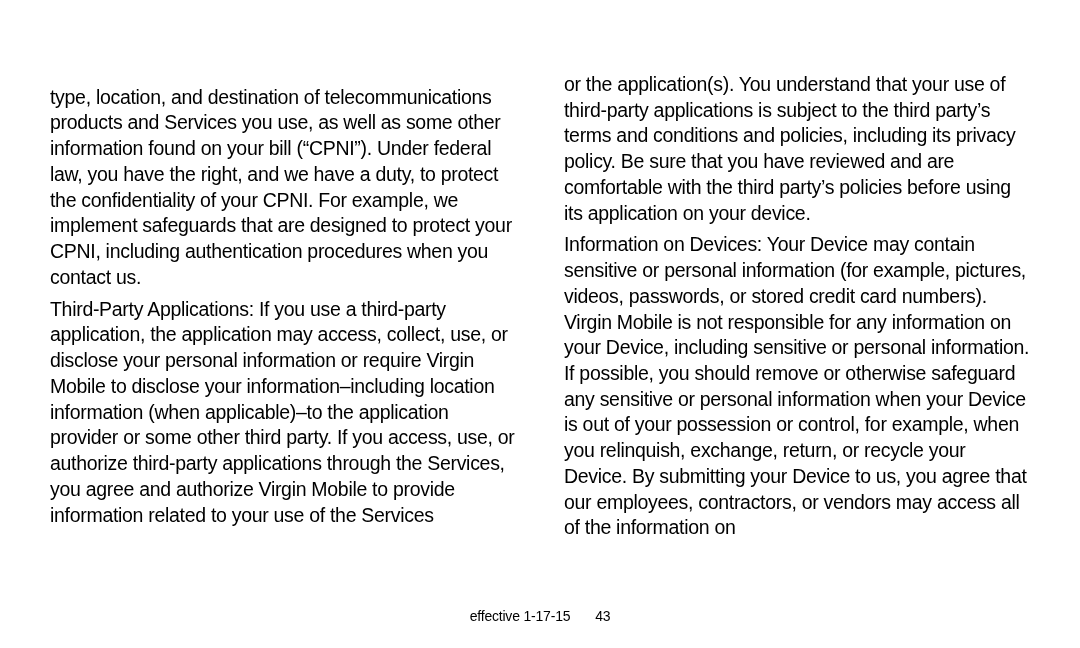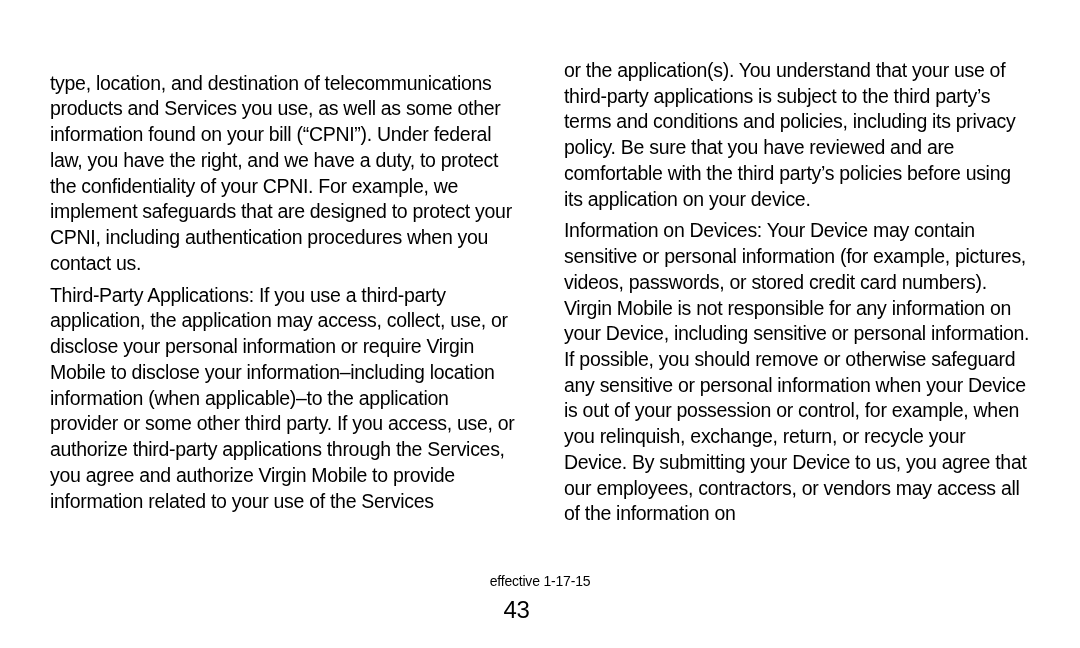--- a/index.html
+++ b/index.html
@@ -35,31 +35,30 @@
   .bold {
     font-weight: normal;
   }
   .footer {
     display: flex;
     justify-content: space-between;
     align-items: baseline;
     padding-top: 18px;
     font-size: 19px;
     letter-spacing: -0.2px;
-    flex-direction: column;
   }
   .footer-left {
     font-size: 14px;
   }
   .footer-center {
     text-align: center;
     flex: 1;
   }
   .footer-right {
-    font-size: 24px;
+    font-size: 14px;
     min-width: 40px;
     text-align: right;
     margin-top: 7px;
   }
 </style>
 </head>
 <body>
 
 <div class="content">
   <div class="col">

